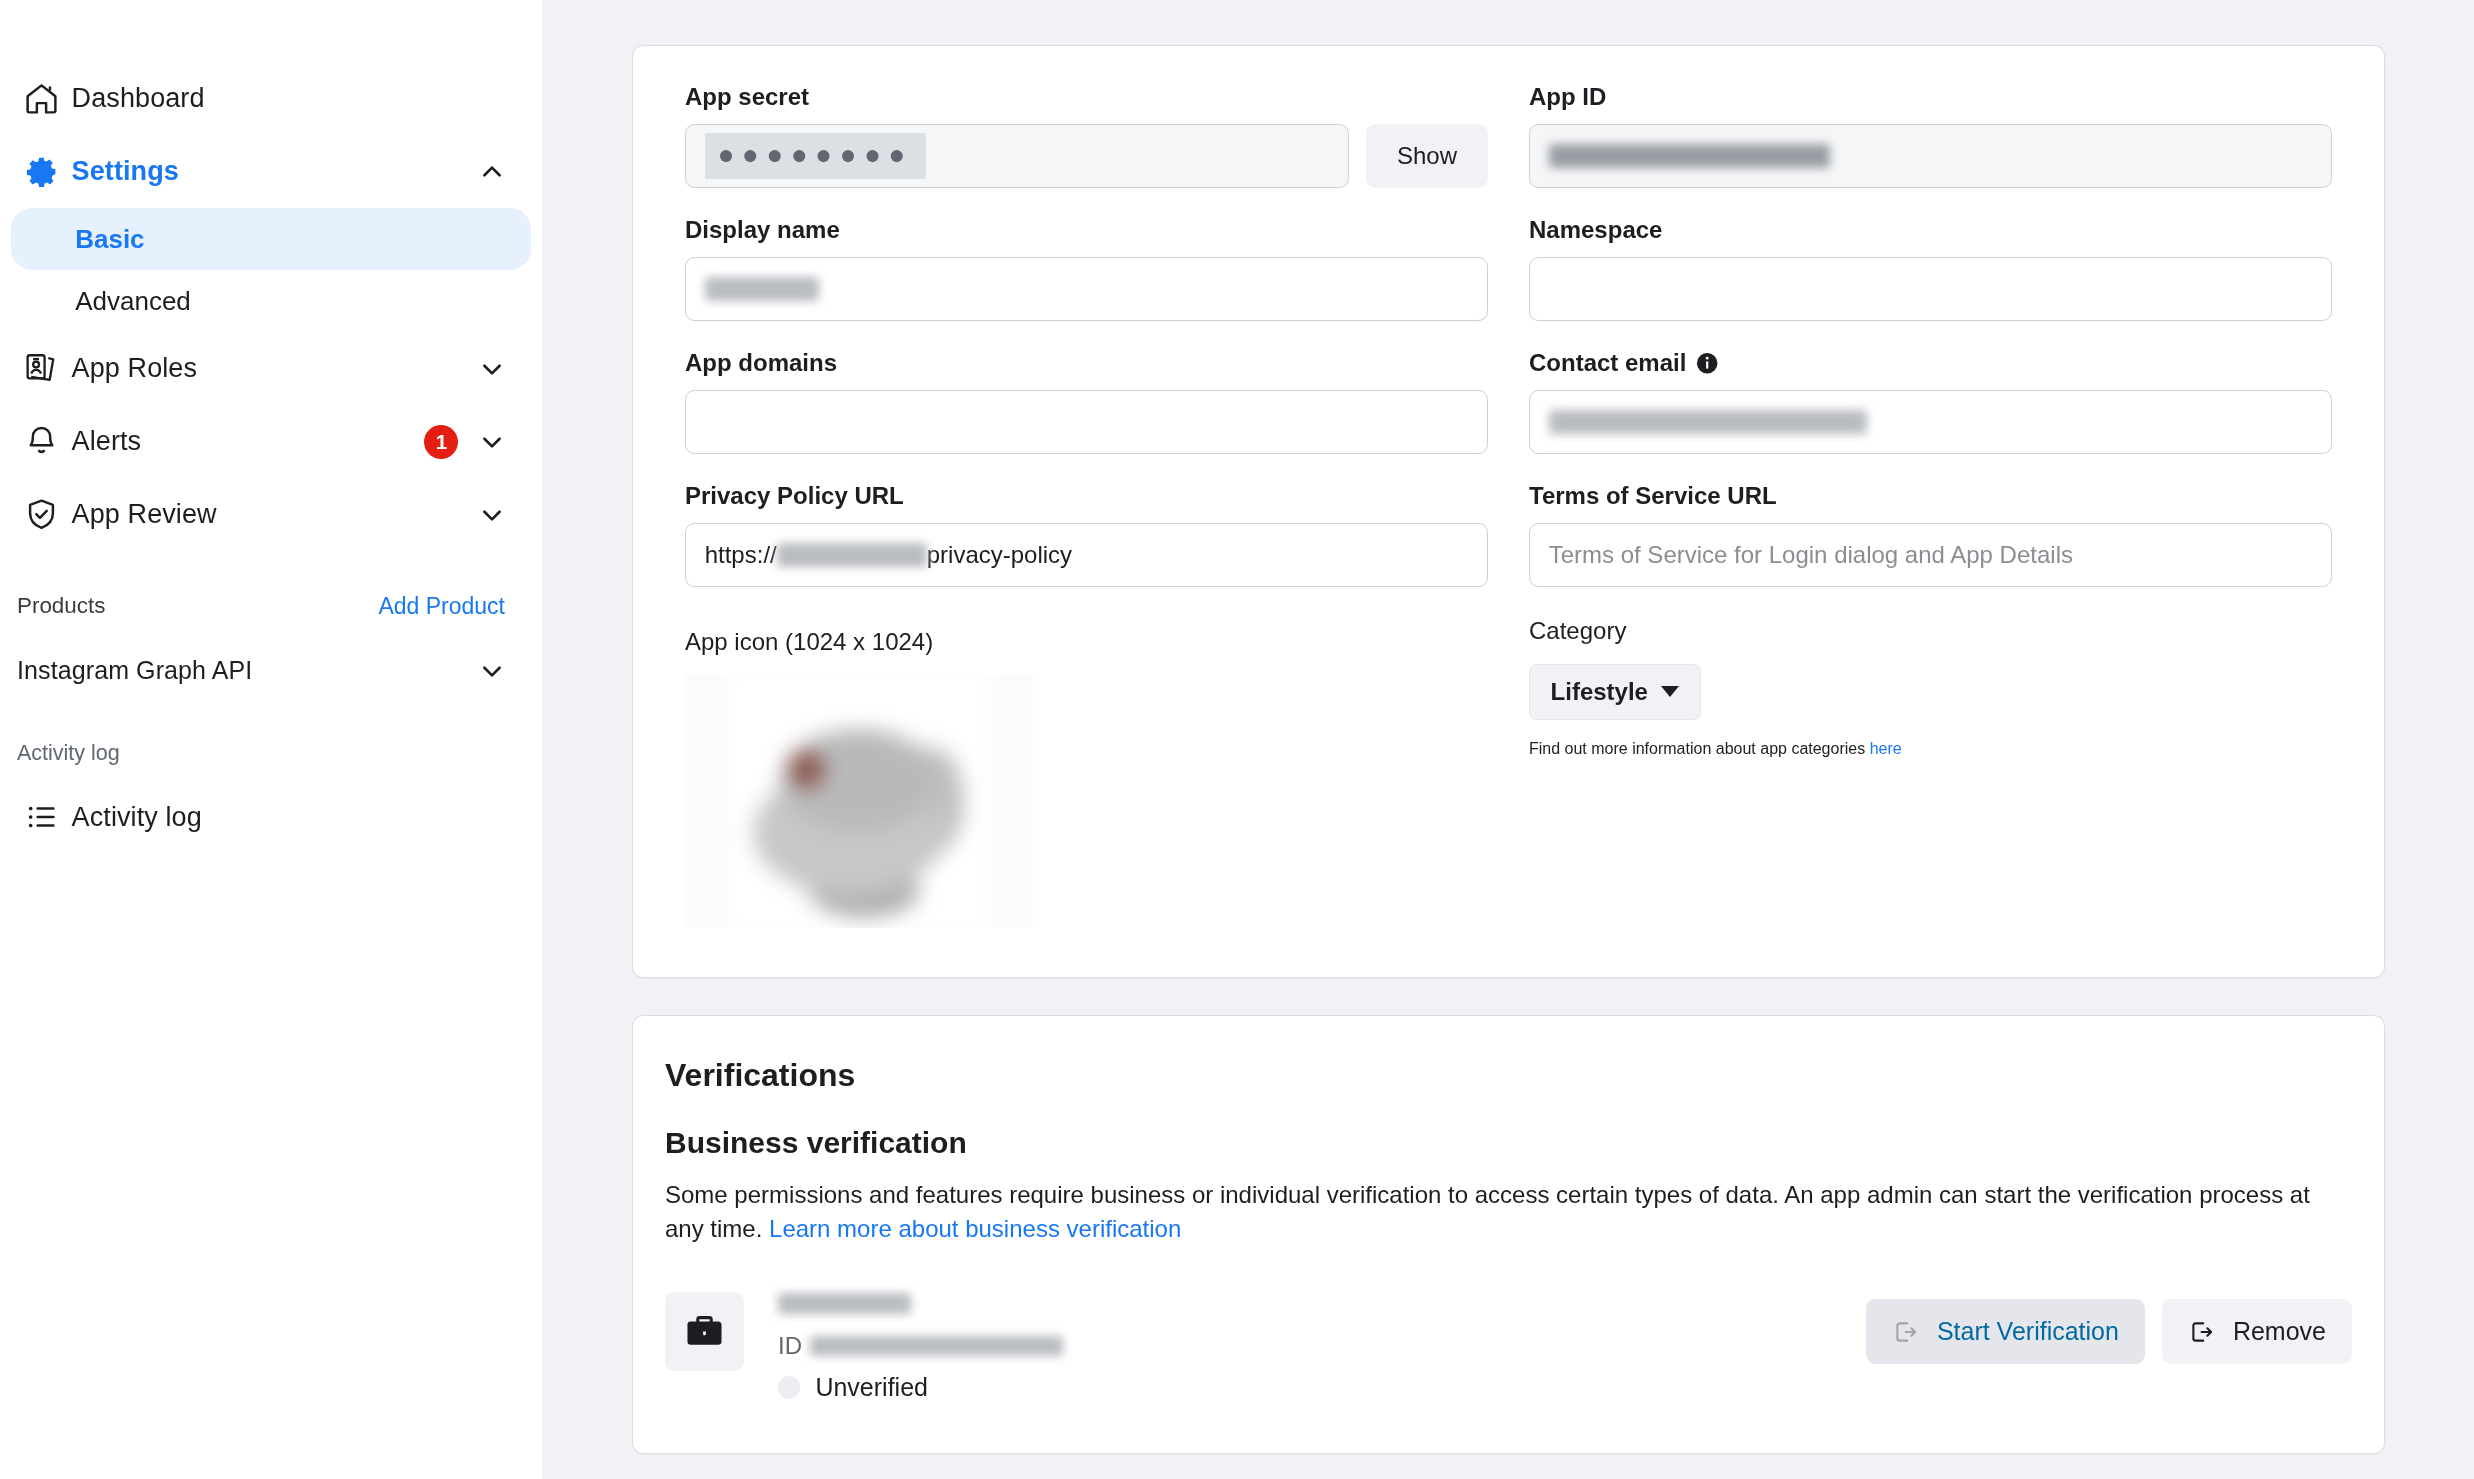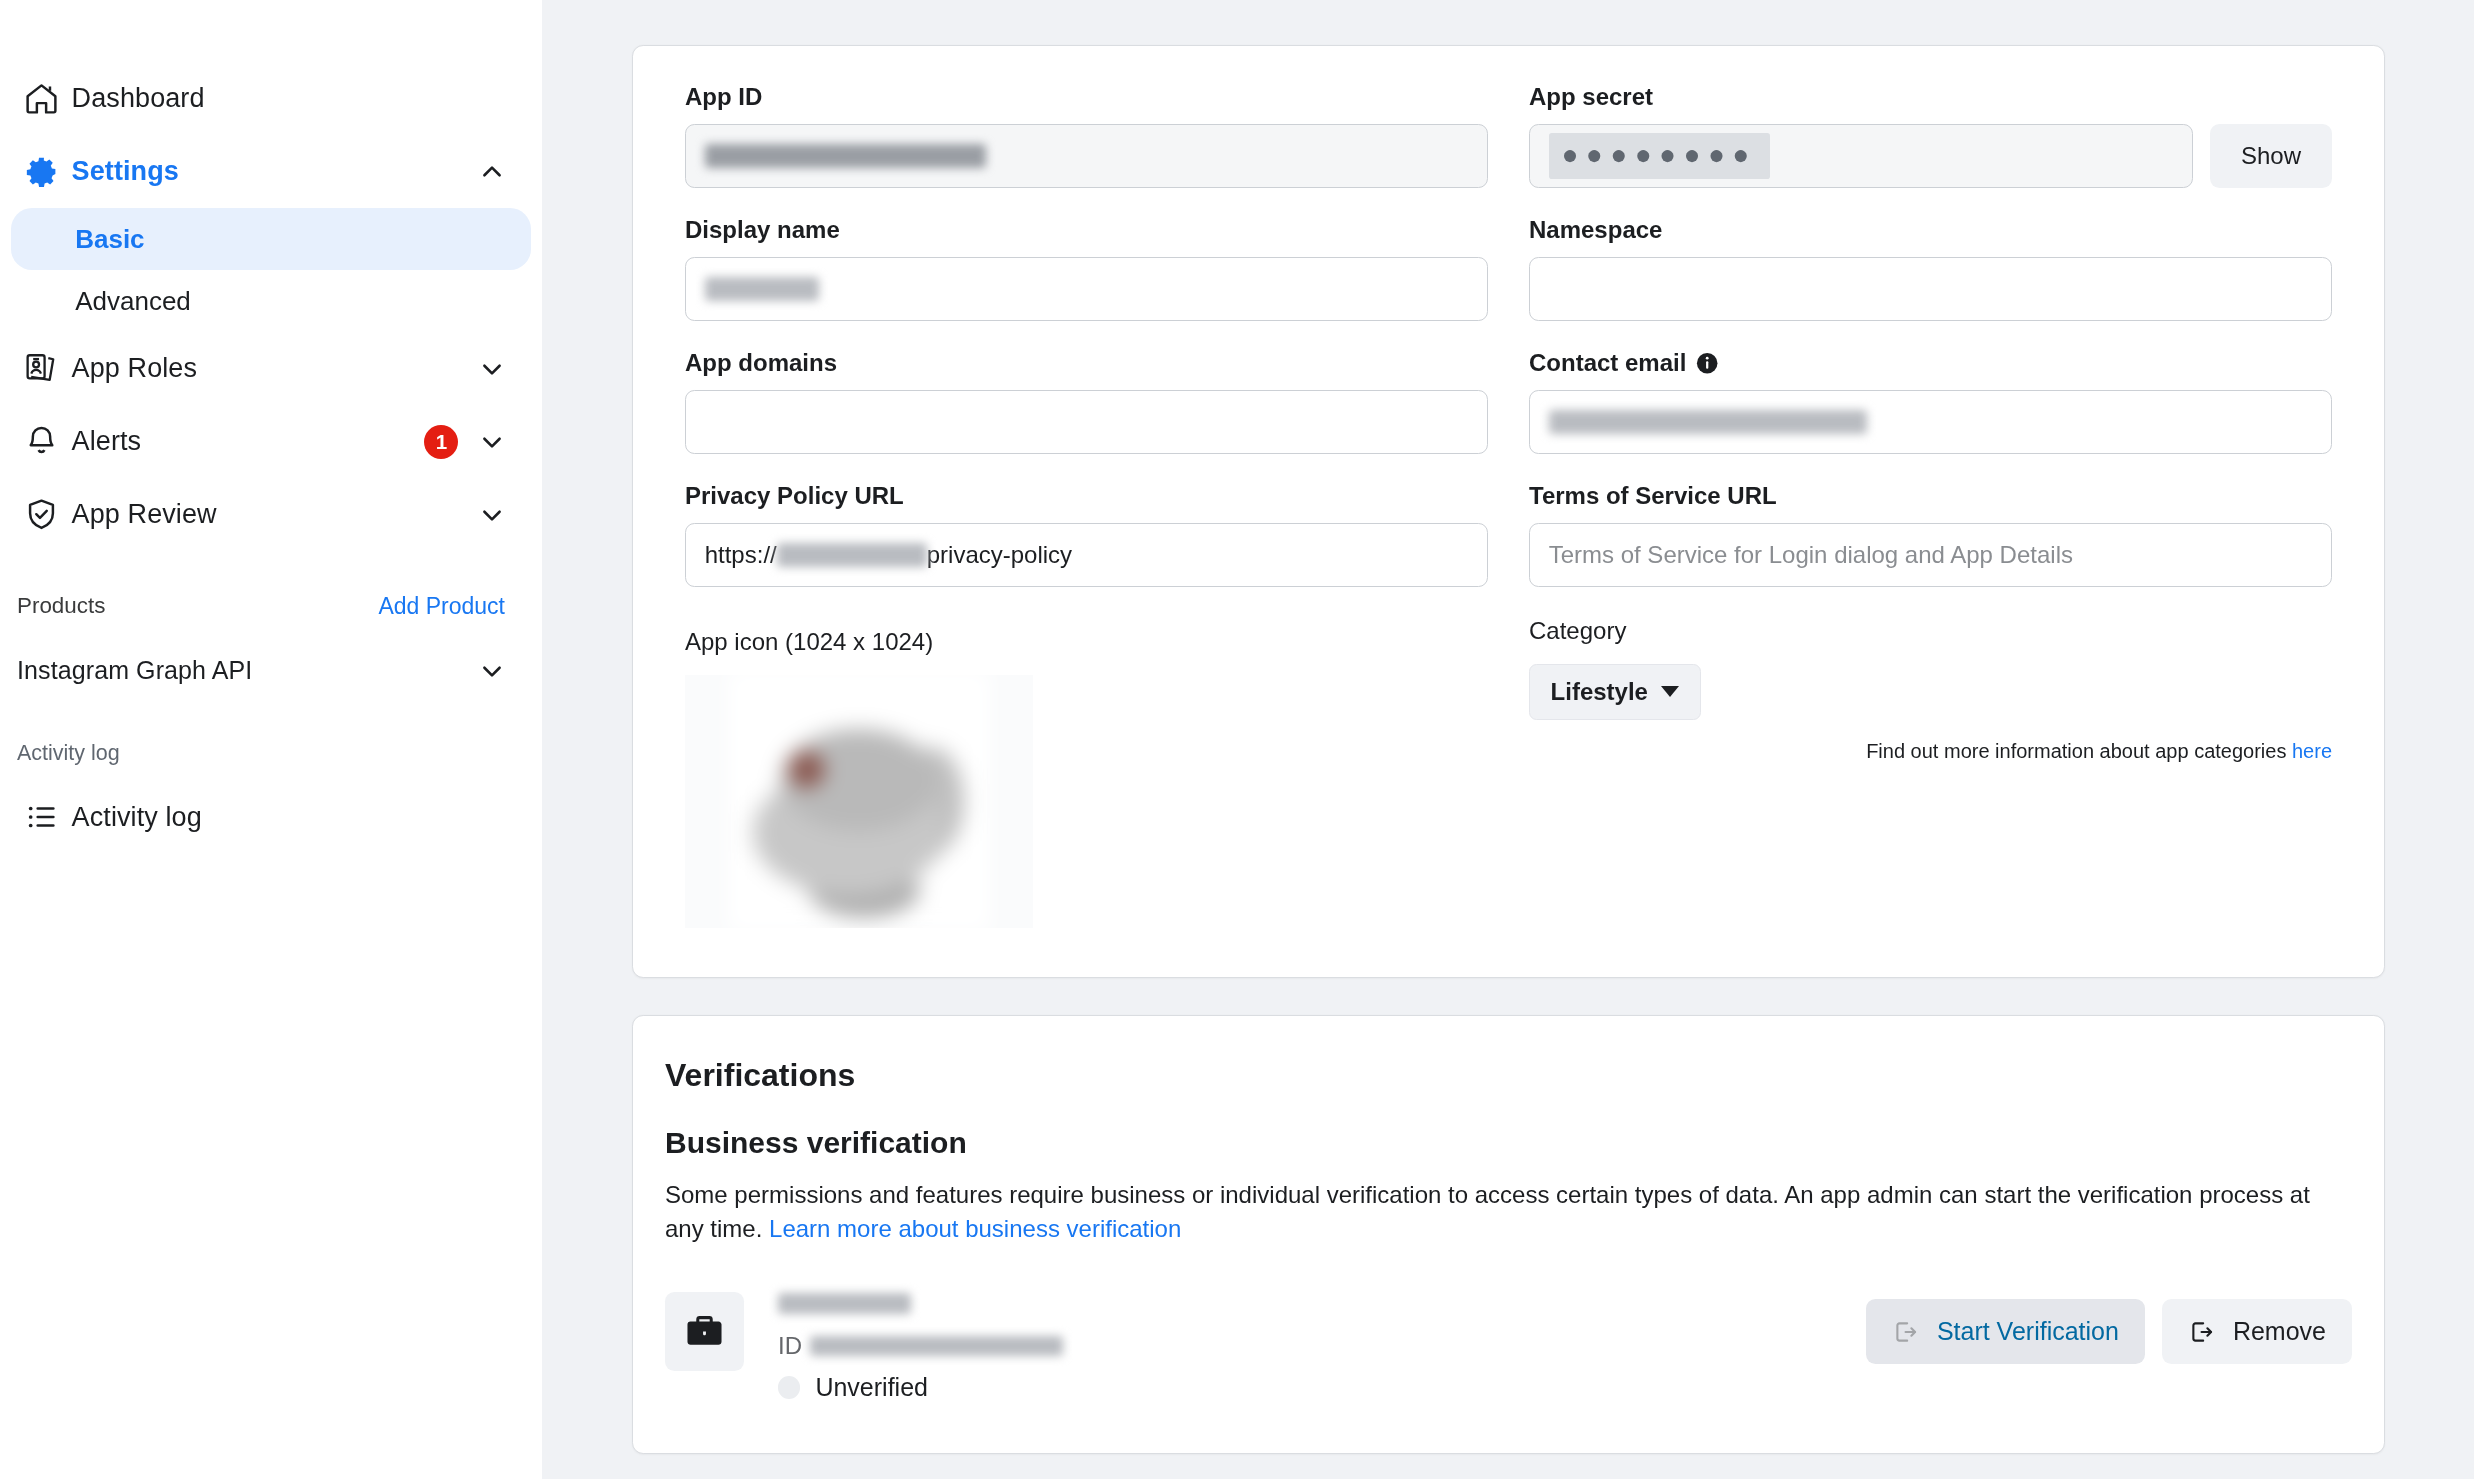--- a/index.html
+++ b/index.html
@@ -153,21 +153,21 @@
 
   
   .cat-btn {
     display: inline-flex; align-items: center; gap: 13px;
     background: #f0f2f5; border: 0.9px solid #e4e6eb; border-radius: 7.5px;
     height: 56px; padding: 0 20.6px;
     font-size: 24px; font-weight: bold; color: #1c1e21; cursor: pointer;
   }
   .caret { width: 0; height: 0; border-left: 9.4px solid transparent;
            border-right: 9.4px solid transparent; border-top: 11.2px solid #1c1e21; }
-  .cat-note { font-size: 20px; color: #1c1e21; margin-top: 20.6px; text-align: right; }
+  .cat-note { font-size: 16px; color: #1c1e21; margin-top: 20.6px; }
   .lnk { color: #1877f2; text-decoration: none; cursor: pointer; }
 
   
   .card-ver { margin-top: 37px; padding: 41px 32px 0 32px; }
   .ver-title { font-size: 32px; font-weight: bold; color: #1c1e21; margin-bottom: 32px; }
   .ver-sub { font-size: 30px; font-weight: bold; color: #1c1e21; margin-bottom: 18.7px; }
   .ver-body { font-size: 24px; line-height: 1.42; color: #1c1e21; max-width: 1712px; }
   .biz-row { display: flex; align-items: flex-start; margin-top: 45px; padding-bottom: 51px; }
   .biz-ico {
     width: 79px; height: 79px; min-width: 79px; border-radius: 9.4px;
@@ -310,39 +310,39 @@
 
     </div>
   </aside>
 
   <main class="main">
 
     <section class="card card-basic">
       <div class="grid2">
 
         <div class="field">
-          <div class="flabel">App ID</div>
-          <div class="inp ro">
-            <span class="blur-txt dark" style="width:281px"></span>
-          </div>
-        </div>
-
-        <div class="field">
           <div class="flabel">App secret</div>
           <div class="inp-row">
             <div class="inp ro">
               <span class="secret-inner">
                 <span class="dots">●●●●●●●●</span>
               </span>
             </div>
             <button class="btn-gray">Show</button>
           </div>
         </div>
 
         <div class="field">
+          <div class="flabel">App ID</div>
+          <div class="inp ro">
+            <span class="blur-txt dark" style="width:281px"></span>
+          </div>
+        </div>
+
+        <div class="field">
           <div class="flabel">Display name</div>
           <div class="inp">
             <span class="blur-txt" style="width:114px"></span>
           </div>
         </div>
 
         <div class="field">
           <div class="flabel">Namespace</div>
           <div class="inp">
             <span></span>

